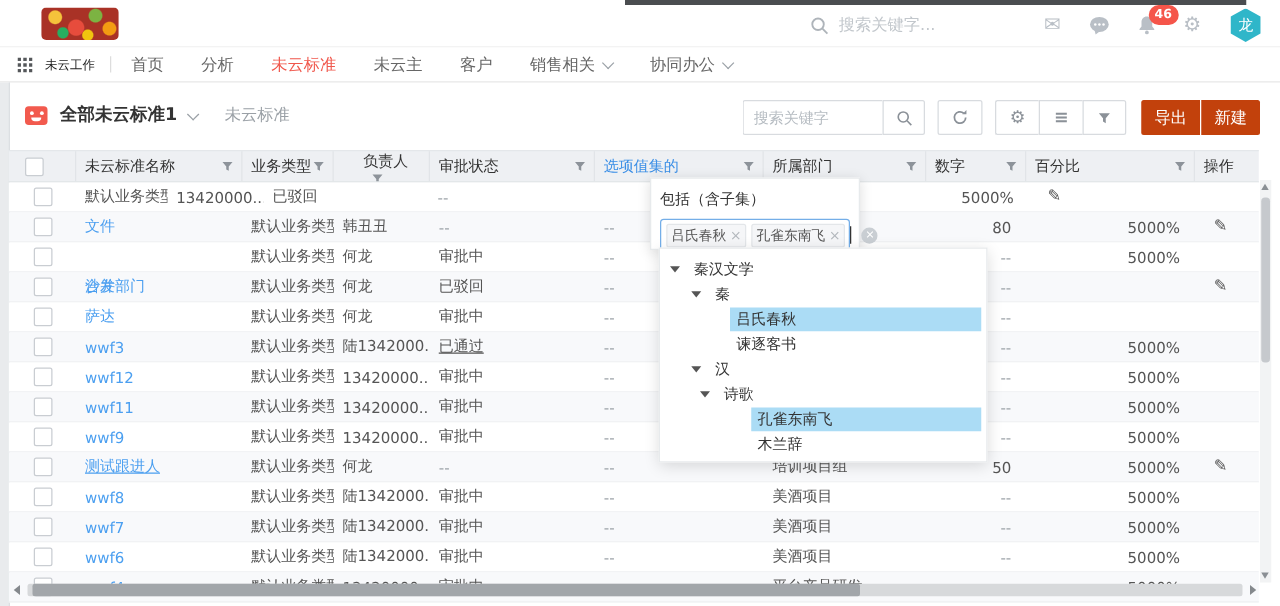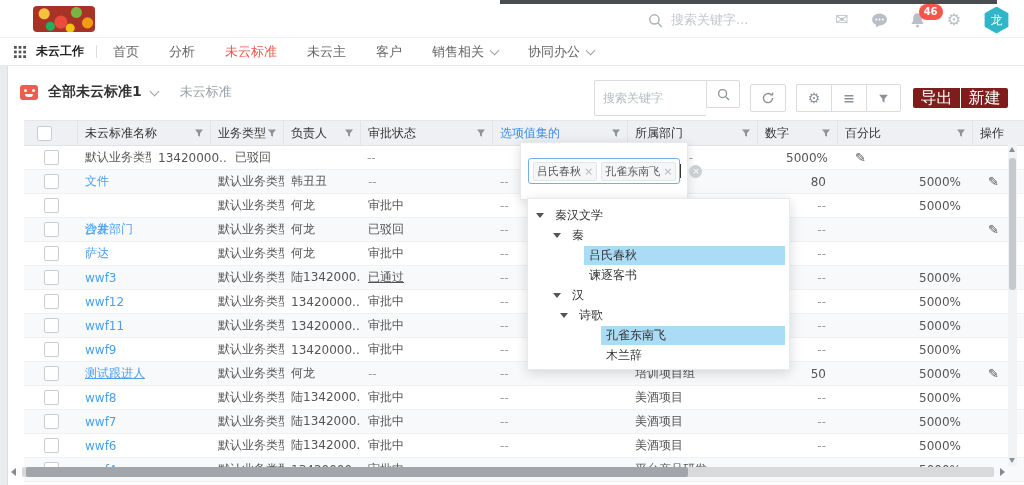--- a/index.html
+++ b/index.html
@@ -22,59 +22,59 @@
   .uic{font-size:16px;color:#b9bfc6;line-height:1;}
   .bell-wrap{position:relative;display:flex;}
   .badge{position:absolute;left:9px;top:-8px;background:#f5554a;color:#fff;font-size:10px;line-height:1;padding:3px 5px;border-radius:9px;font-weight:bold;}
   .avatar{width:27px;height:27px;background:#2fb6c9;color:#fff;font-size:12px;display:flex;align-items:center;justify-content:center;
     clip-path:polygon(50% 0,94% 25%,94% 75%,50% 100%,6% 75%,6% 25%);}
 
   
   .navbar{position:absolute;left:0;top:38px;width:100%;height:28px;background:#fff;border-bottom:1px solid #e8e8e8;
     display:flex;align-items:center;padding-left:14px;box-sizing:border-box;}
   .grid-ic{display:flex;margin-right:10px;}
-  .workspace{font-weight:bold;font-size:12px;color:#222;white-space:nowrap;}
+  .workspace{font-weight:normal;font-size:10px;color:#222;white-space:nowrap;}
   .nav-divider{width:1px;height:13px;background:#ddd;margin:0 16px 0 12px;}
   .nav-items{display:flex;align-items:center;gap:30px;font-size:13px;color:#666;}
   .nav-item{display:flex;align-items:center;white-space:nowrap;}
   .nav-item.active{color:#f0584d;}
   .chev{display:inline-block;width:6px;height:6px;border-right:1.4px solid #9aa0a6;border-bottom:1.4px solid #9aa0a6;
     transform:rotate(45deg);margin-left:7px;margin-top:-3px;}
 
   
   .crumb{position:absolute;left:20px;top:83px;display:flex;align-items:center;z-index:2;}
   .crumb-icon{width:18px;height:15px;background:#f25a4e;border-radius:3px;margin-right:10px;position:relative;}
   .crumb-icon::before{content:"";position:absolute;left:4px;top:4px;width:3px;height:3px;border-radius:50%;background:#fff;box-shadow:8px 0 0 #fff;}
   .crumb-icon::after{content:"";position:absolute;left:5px;bottom:3px;width:8px;height:3px;border-radius:0 0 3px 3px;background:#fff;}
   .crumb-title{font-size:14px;font-weight:bold;color:#333;}
   .crumb-chev{margin-left:9px;margin-top:-1px;}
   .crumb-obj{color:#9aa0a6;font-size:13px;margin-left:22px;}
   .controls{position:absolute;right:16px;top:80px;display:flex;align-items:center;z-index:2;}
   .lsearch{display:flex;}
-  .lsearch input{width:112px;height:36px;border:1px solid #d8dbdf;border-right:none;border-radius:2px 0 0 2px;
+  .lsearch input{width:112px;height:28px;border:1px solid #d8dbdf;border-right:none;border-radius:2px 0 0 2px;
     padding:8px 8px;font-size:12px;outline:none;color:#333;box-sizing:border-box;font-family:inherit;}
   .lsearch input::placeholder{color:#b6bcc2;}
   .btn{height:28px;border:1px solid #d8dbdf;background:#fff;display:flex;align-items:center;justify-content:center;box-sizing:border-box;}
   .lsearch-btn{width:34px;border-radius:0 2px 2px 0;}
   .refresh-btn{width:36px;margin-left:10px;border-radius:2px;}
   .btn-group{display:flex;margin-left:10px;}
   .btn-group .btn{width:35px;border-right:none;}
   .btn-group .btn:first-child{border-radius:2px 0 0 2px;}
   .btn-group .btn:last-child{border-right:1px solid #d8dbdf;border-radius:0 2px 2px 0;}
   .gear-glyph{font-size:14px;color:#8b9198;line-height:1;}
   .list-glyph{font-size:14px;color:#8b9198;line-height:1;font-weight:bold;}
-  .red-btn{height:20px;width:47px;background:#7f1d1d;color:#fff;font-size:16px;display:flex;align-items:center;justify-content:center;box-sizing:border-box;}
+  .red-btn{height:28px;width:47px;background:#c2410c;color:#fff;font-size:13px;display:flex;align-items:center;justify-content:center;box-sizing:border-box;}
   .export-btn{margin-left:12px;border-radius:2px 0 0 2px;}
   .create-btn{margin-left:1px;border-radius:0 2px 2px 0;}
 
   
   .left-strip{position:absolute;left:0;top:66px;width:8px;height:419px;background:#e9ebed;border-right:1px solid #dcdfe2;box-sizing:border-box;}
 
   
-  .tbl{position:absolute;left:24px;top:120px;width:1000px;}
+  .tbl{position:absolute;left:7px;top:120px;width:1000px;}
   .thead{display:flex;height:24px;background:#eef0f3;border-top:1px solid #e4e7ea;border-bottom:1px solid #dfe3e6;box-sizing:content-box;}
   .th{display:flex;align-items:center;justify-content:space-between;height:100%;box-sizing:border-box;
     border-right:1px solid #e1e4e8;font-size:12px;color:#333;overflow:hidden;}
   .th:last-child{border-right:none;}
   .th-label{padding-left:7px;white-space:nowrap;}
   .th-active{color:#3a8ee6;}
   .funnel{display:flex;padding-right:6px;}
   .tr{display:flex;height:23px;align-items:center;border-bottom:1px solid #eef0f2;background:#fff;box-sizing:content-box;}
   .tr.alt{background:#f8f9fb;}
   .td{height:100%;display:flex;align-items:center;box-sizing:border-box;font-size:12px;color:#555;
@@ -257,21 +257,21 @@
           </span>
         </div>
         <div class="th" style="width: 73px;">
           <span class="th-label">业务类型</span>
           <span class="funnel">
             <svg width="10" height="10" viewBox="0 0 12 12">
               <path d="M1.2 1.8h9.6L7.2 6.2v4.2L4.8 9V6.2z" fill="#8d939a"></path>
             </svg>
           </span>
         </div>
-        <div class="th" style="width: 77px;">
+        <div class="th" style="width: 77px; flex-direction: column;">
           <span class="th-label">负责人</span>
           <span class="funnel">
             <svg width="10" height="10" viewBox="0 0 12 12">
               <path d="M1.2 1.8h9.6L7.2 6.2v4.2L4.8 9V6.2z" fill="#8d939a"></path>
             </svg>
           </span>
         </div>
         <div class="th" style="width: 132px;">
           <span class="th-label">审批状态</span>
           <span class="funnel">
@@ -739,20 +739,21 @@
           </div>
           <div class="td num" style="width: 135px;">
             <span>5000%</span>
           </div>
           <div class="td" style="width: 51px;"></div>
         </div>
       </div>
   </div>
 
   <div class="fcard">
+    <div class="flabel">包括（含子集）</div>
     <div class="finput">
       <span style="display:flex;gap:4px;">
           <span class="tag">
             <span>吕氏春秋</span>
             <span class="tag-x">×</span>
           </span>
           <span class="tag">
             <span>孔雀东南飞</span>
             <span class="tag-x">×</span>
           </span>

